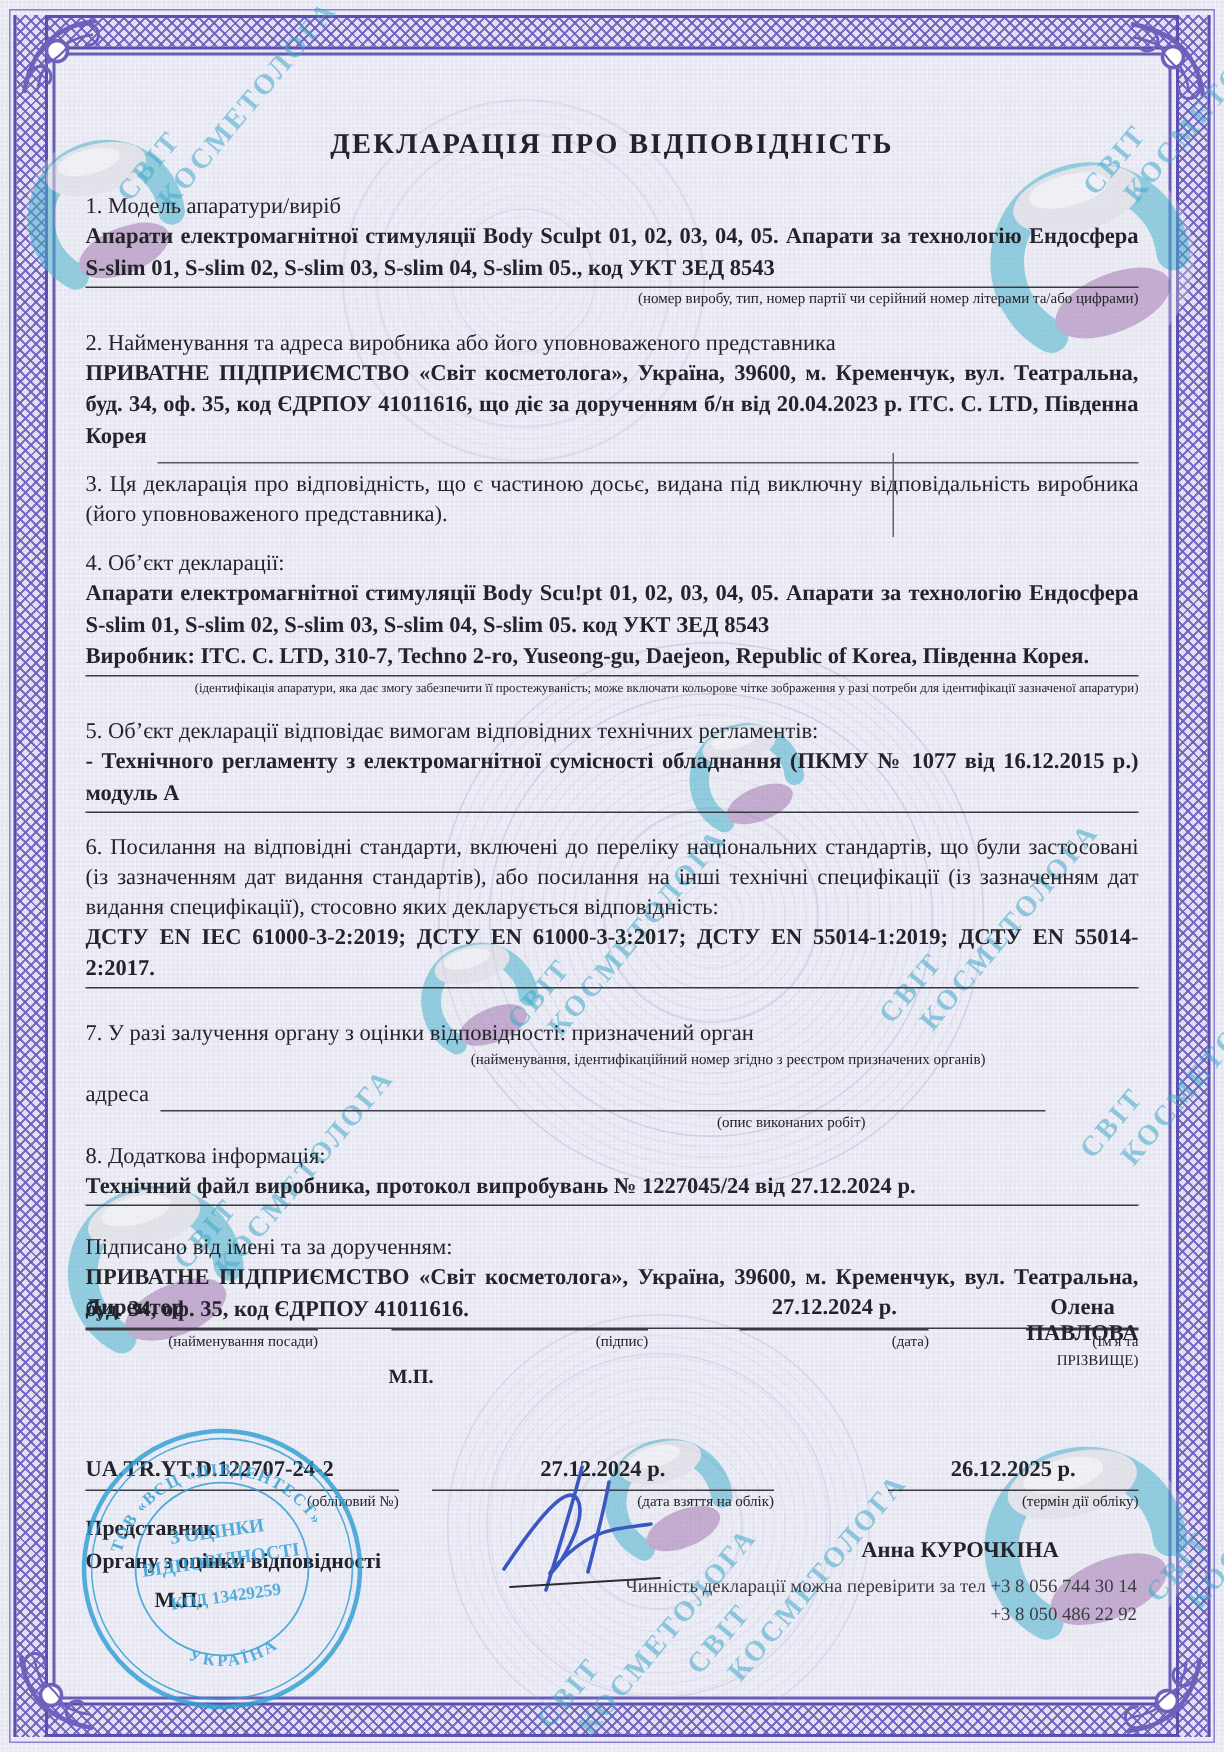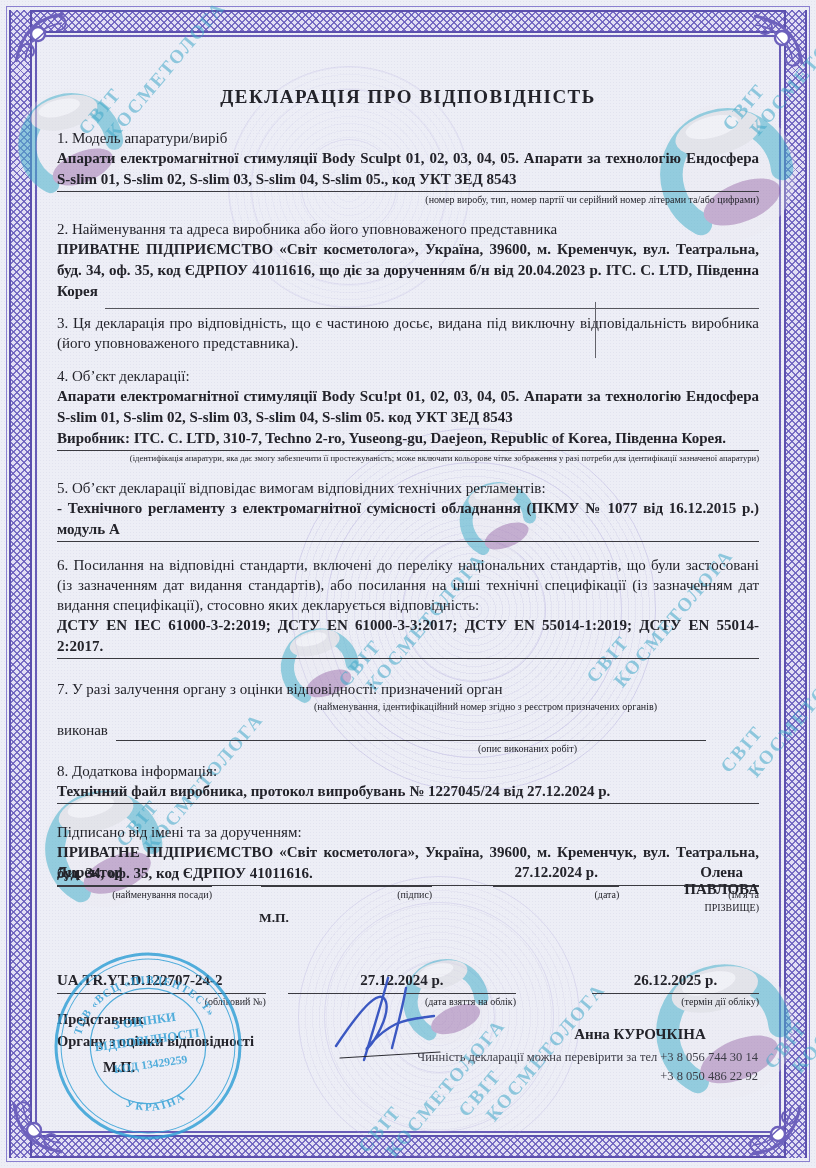--- a/index.html
+++ b/index.html
@@ -244,21 +244,21 @@
 
     <div class="sec">
       <div class="plain-p">6. Посилання на відповідні стандарти, включені до переліку національних стандартів, що були застосовані (із зазначенням дат видання стандартів), або посилання на інші технічні специфікації (із зазначенням дат видання специфікації), стосовно яких декларується відповідність:</div>
       <div class="bold-p u">ДСТУ EN IEC 61000-3-2:2019; ДСТУ EN 61000-3-3:2017; ДСТУ EN 55014-1:2019; ДСТУ EN 55014-2:2017.</div>
     </div>
 
     <div class="sec" style="margin-top:20px;">
       <div class="lab">7. У разі залучення органу з оцінки відповідності: призначений орган</div>
       <div class="cap cap-ind1">(найменування, ідентифікаційний номер згідно з реєстром призначених органів)</div>
       <div class="fieldline">
-        <span class="fl-label">виконав</span>
+        <span class="fl-label">адреса</span>
         <span class="fl-fill" style="max-width:590px;"></span>
       </div>
       <div class="cap cap-ind2">(опис виконаних робіт)</div>
     </div>
 
     <div class="sec" style="margin-top:6px;">
       <div class="lab">8. Додаткова інформація:</div>
       <div class="bold-p u">Технічний файл виробника, протокол випробувань № 1227045/24 від 27.12.2024 р.</div>
     </div>
 

